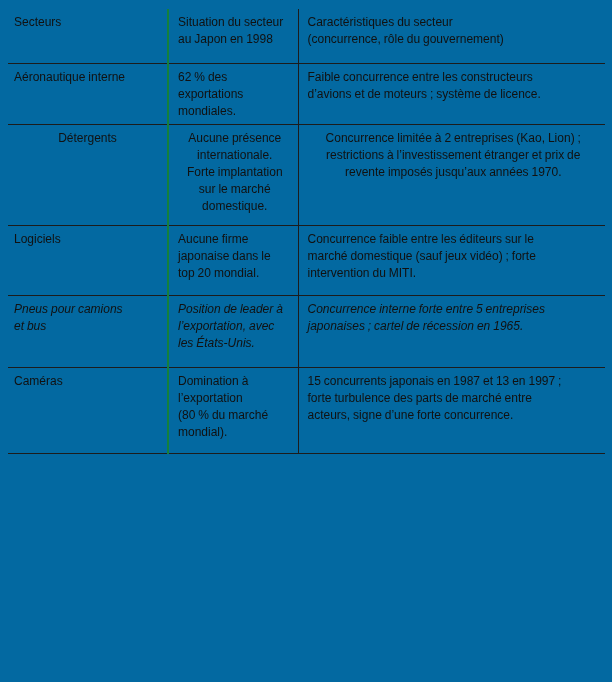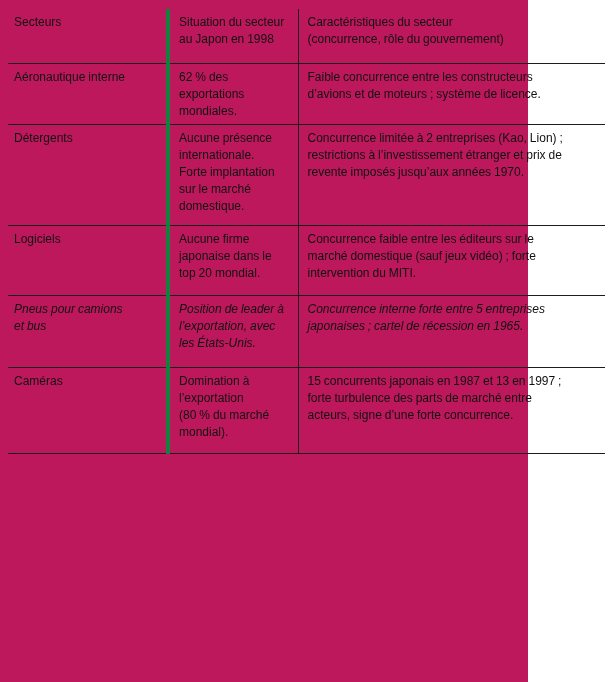--- a/index.html
+++ b/index.html
@@ -4,23 +4,23 @@
 <style>
   html, body {
     margin: 0;
     padding: 0;
     background: #ffffff;
     width: 612px;
     height: 682px;
     overflow: hidden;
   }
   .page {
-    width: 528px;
+    width: 612px;
     height: 682px;
-    background: #be185d;
+    background: #0369a1;
     box-sizing: border-box;
     padding: 9px 7px 0 8px;
     font-family: "Liberation Sans", "DejaVu Sans", sans-serif;
     color: #111111;
   }
   table.sectors {
     border-collapse: collapse;
     table-layout: fixed;
     width: 597px;
     font-size: 12px;
@@ -31,29 +31,29 @@
   col.col-caracteristiques { width: 307px; }
   td {
     vertical-align: top;
     padding: 5px 6px 4px 6px;
     white-space: pre-line;
     letter-spacing: 0px;
     word-spacing: -0.4px;
   }
   td.c2, td.c3 { padding-left: 9px; }
   td.c2 {
-    border-left: 4px solid #15803d;
+    border-left: 2px solid #15803d;
     border-right: 1px solid #1c1c1c;
   }
   tr:not(.last) td { border-bottom: 1px solid #1c1c1c; }
   
   tr.r-head td { height: 45px; }
   tr.r-0 td { height: 43px; }
   tr.r-1 td { height: 85px; }
-  tr.r-2 td { height: 91px; }
+  tr.r-2 td { height: 91px; text-align: center; }
   tr.r-3 td { height: 60px; }
   tr.r-4 td { height: 79px; }
   tr.r-5 td { height: 63px; }
   tr.r-6 td { height: 62px; font-style: italic; }
   tr.r-7 td { height: 76px; }
 </style>
 </head>
 <body>
 
 <div class="page">

